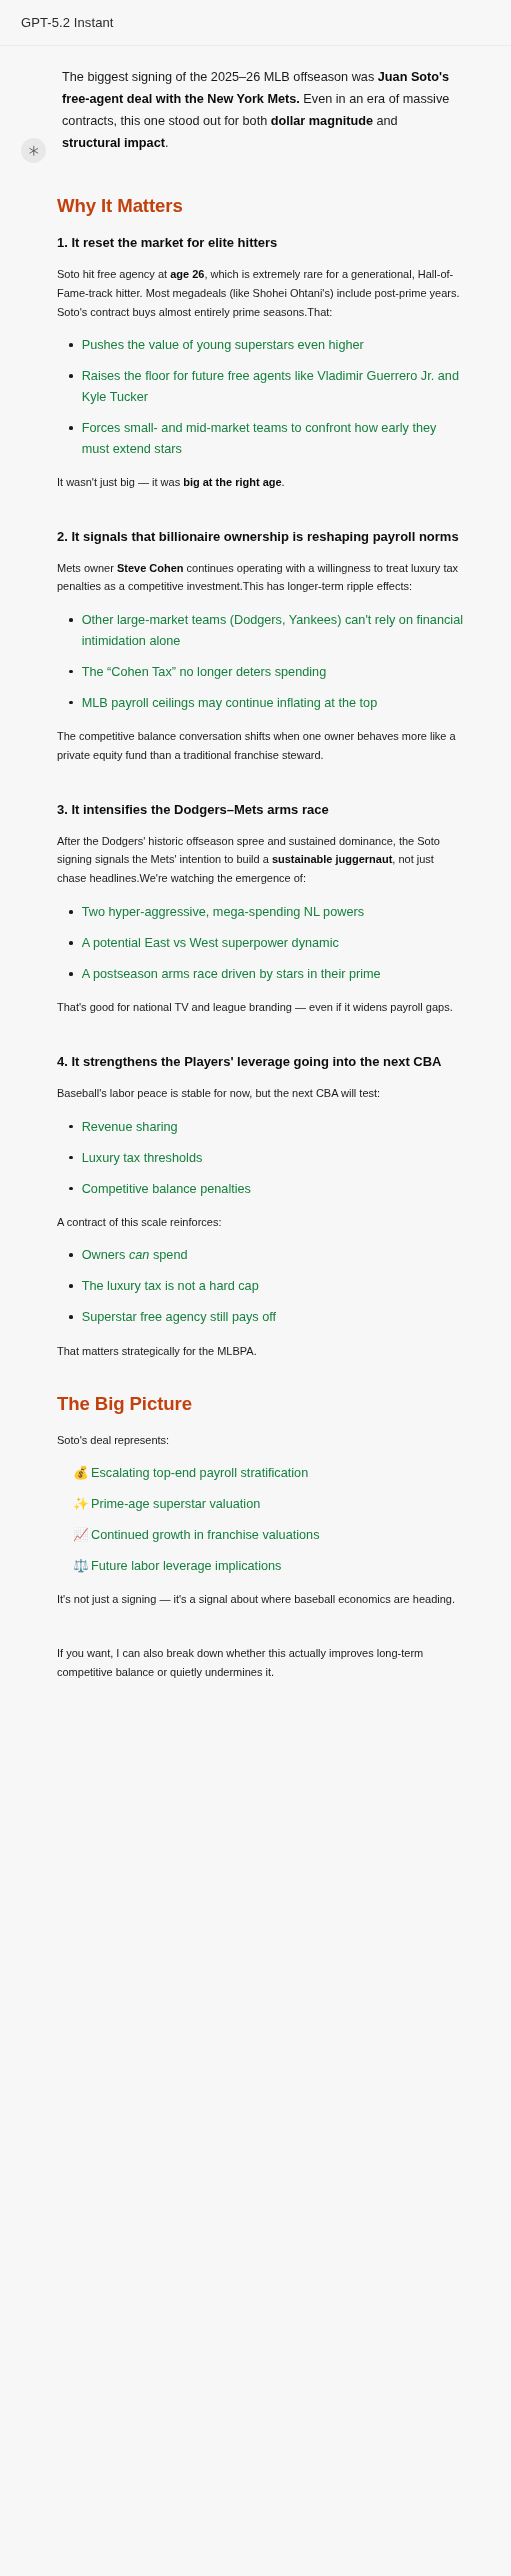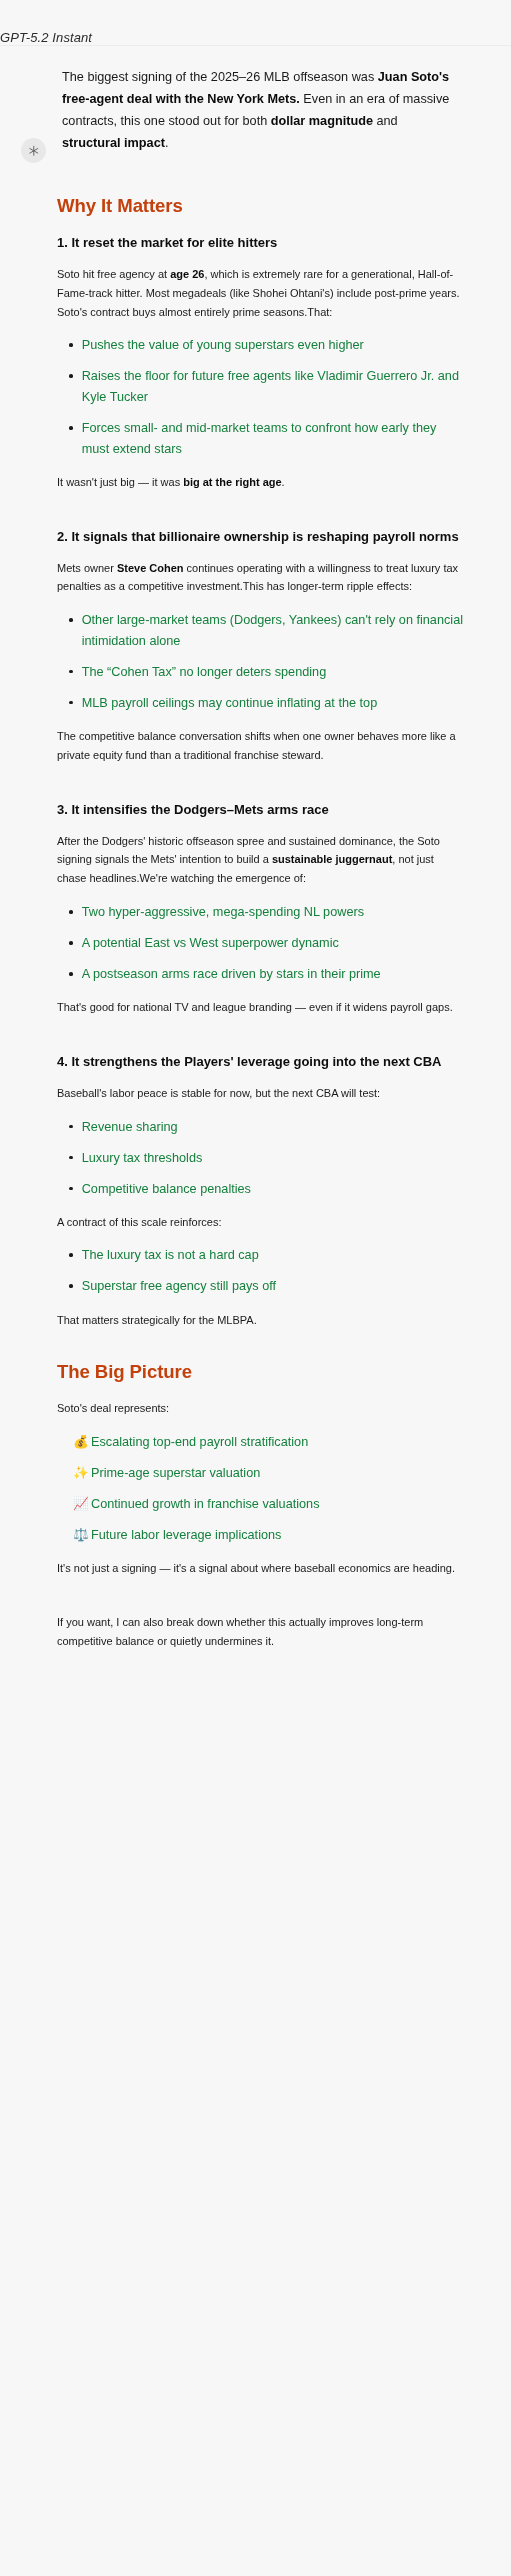--- a/index.html
+++ b/index.html
@@ -18,24 +18,24 @@
     min-height: 2576px;
     background: #f7f7f7;
     position: relative;
     box-sizing: border-box;
   }
   
   .topbar {
     height: 46px;
     background: #f7f7f7;
     display: flex;
-    align-items: flex-end;
+    align-items: center;
+    padding-left: 21px;
     box-sizing: border-box;
     border-bottom: 0.6px solid #ececec;
-    font-style: italic;
   }
   .topbar-title {
     font-size: 13px;
     color: #2b2b2b;
     font-weight: 400;
     letter-spacing: 0.1px;
   }
   
   .content {
     padding: 21px 0 0 0;
@@ -196,20 +196,21 @@
           <div class="block">
             <h3 class="sub">4. It strengthens the Players' leverage going into the next CBA</h3>
             <p class="para"><span>Baseball's labor peace is stable for now, but the next CBA will test:</span></p>
             <ul class="bullets">
               <li>Revenue sharing</li>
               <li>Luxury tax thresholds</li>
               <li>Competitive balance penalties</li>
             </ul>
             <p class="para">A contract of this scale reinforces:</p>
             <ul class="bullets">
+              <li><span>Owners </span><em>can</em><span> spend</span></li>
               <li><span>The luxury tax is not a hard cap</span></li>
               <li><span>Superstar free agency still pays off</span></li>
             </ul>
             <p class="para"><span>That matters strategically for the MLBPA.</span></p>
           </div>
         </div>
 
       <h2 class="section">The Big Picture</h2>
 
       <p class="para">Soto's deal represents:</p>

